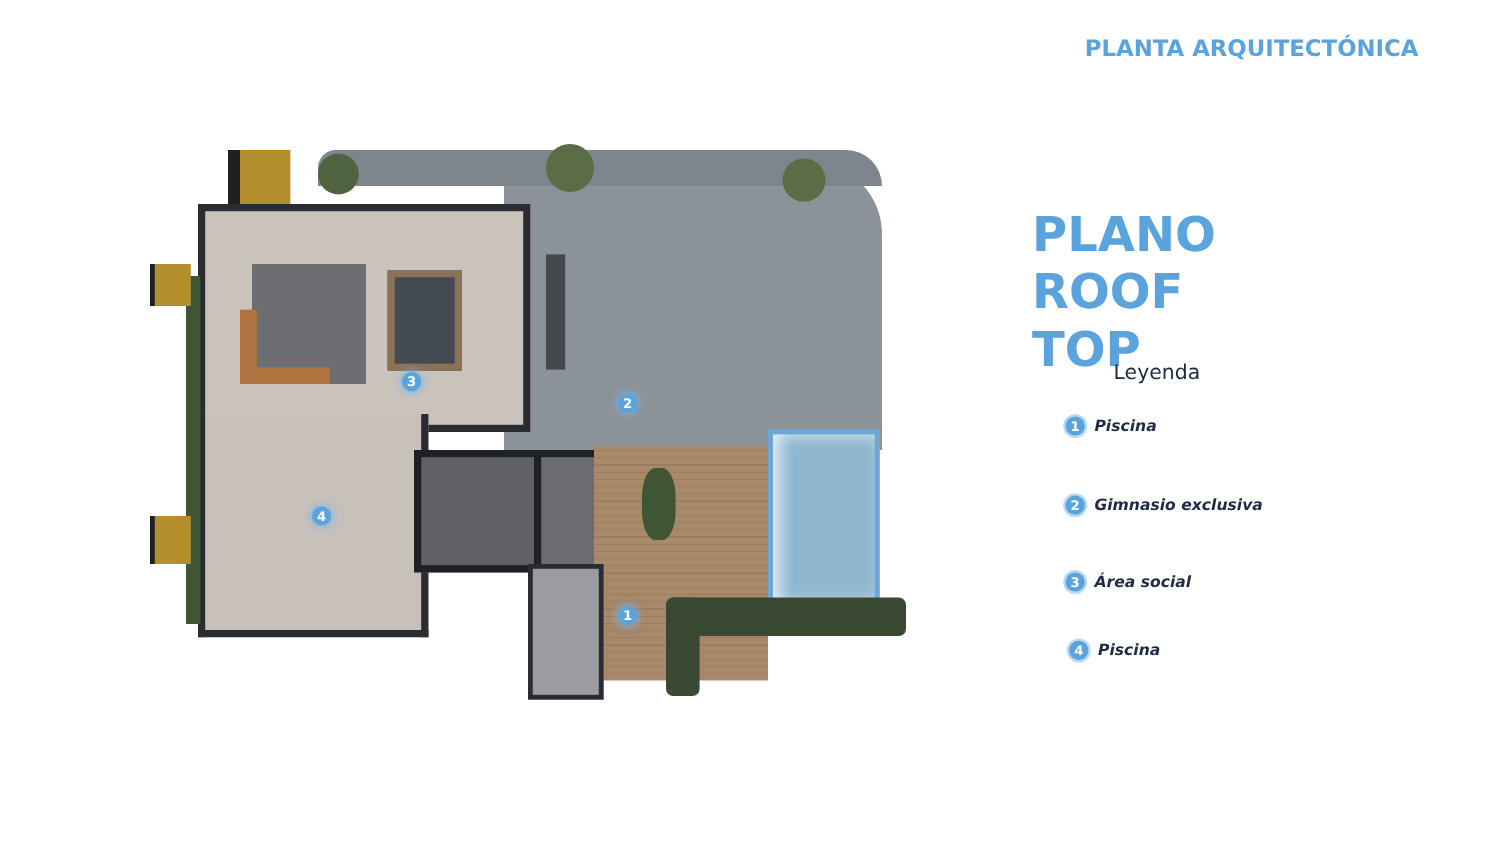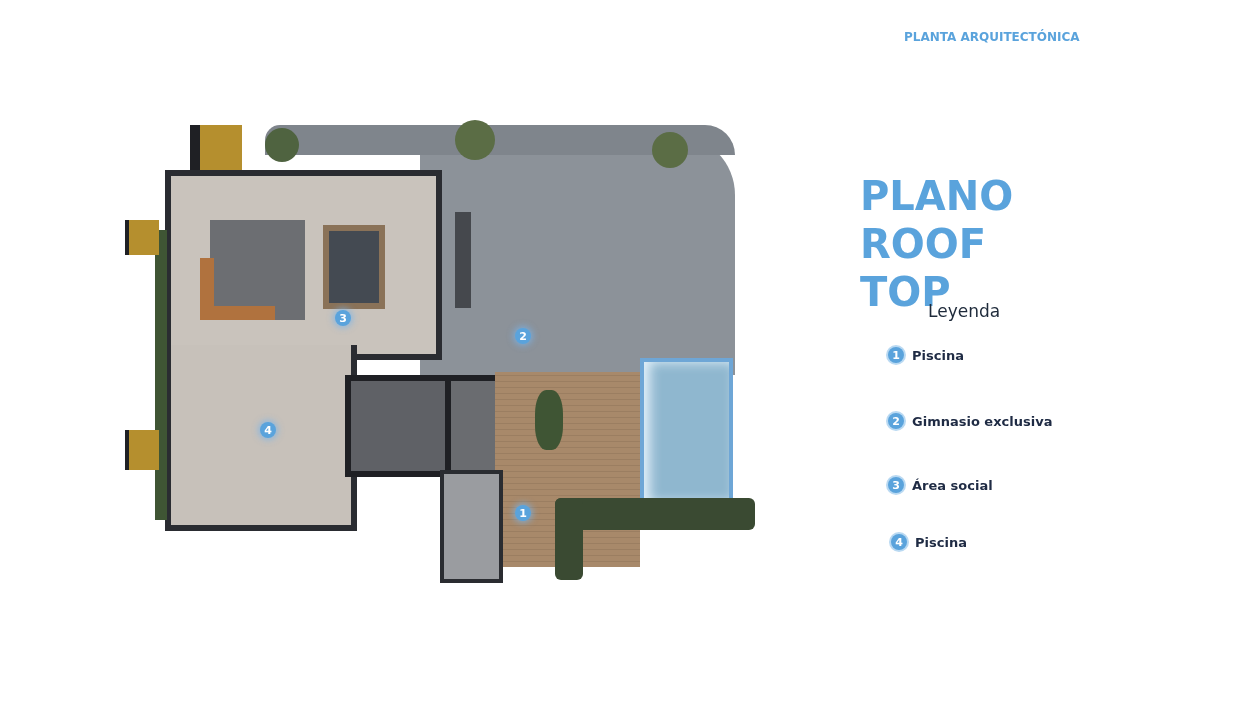--- a/index.html
+++ b/index.html
@@ -1,38 +1,38 @@
 <!DOCTYPE html>
 <html><head>
 <meta charset="utf-8">
 <style>
   html, body { margin: 0; padding: 0; }
   body {
     width: 1240px; height: 720px; background: #ffffff; position: relative; overflow: hidden;
     font-family: "DejaVu Sans", sans-serif;
   }
   .header-title {
-    position: absolute; left: 904px; top: 30px; font-size: 12px; font-weight: bold;
+    position: absolute; left: 904px; top: 30px; font-size: 19px; font-weight: bold;
     color: #5aa3dc; letter-spacing: 0px; white-space: nowrap;
   }
   .plan-title {
     position: absolute; left: 860px; top: 172px; width: 222px; 
     color: #5aa3dc; font-weight: bold; font-size: 40px; line-height: 48px;
     font-family: "DejaVu Sans", sans-serif;
   }
   .legend-title {
     position: absolute; left: 928px; top: 301px; font-size: 17px; font-weight: normal; color: #1e2a3a;
   }
   .legend-item { position: absolute; display: flex; align-items: center; }
   .legend-badge {
     width: 16px; height: 16px; border-radius: 50%; background: #5aa3dc; color: #fff;
     font-size: 11px; font-weight: bold; display: flex; align-items: center; justify-content: center;
     box-shadow: 0 0 0 2px #b9d9f2; margin-right: 8px;
   }
-  .legend-label { font-size: 13px; font-weight: bold; color: #1f2b44; }
+  .legend-label { font-size: 13px; font-weight: bold; color: #1f2b44; font-style: italic; }
 
   
   .plan { position: absolute; left: 0; top: 0; width: 800px; height: 720px; }
   .blk { position: absolute; }
   .marker {
     position: absolute; width: 16px; height: 16px; border-radius: 50%; background: #5aa3dc;
     color: #fff; font-size: 11px; font-weight: bold; display: flex; align-items: center; justify-content: center;
     box-shadow: 0 0 6px 2px rgba(120,180,235,0.7);
   }
 </style>

